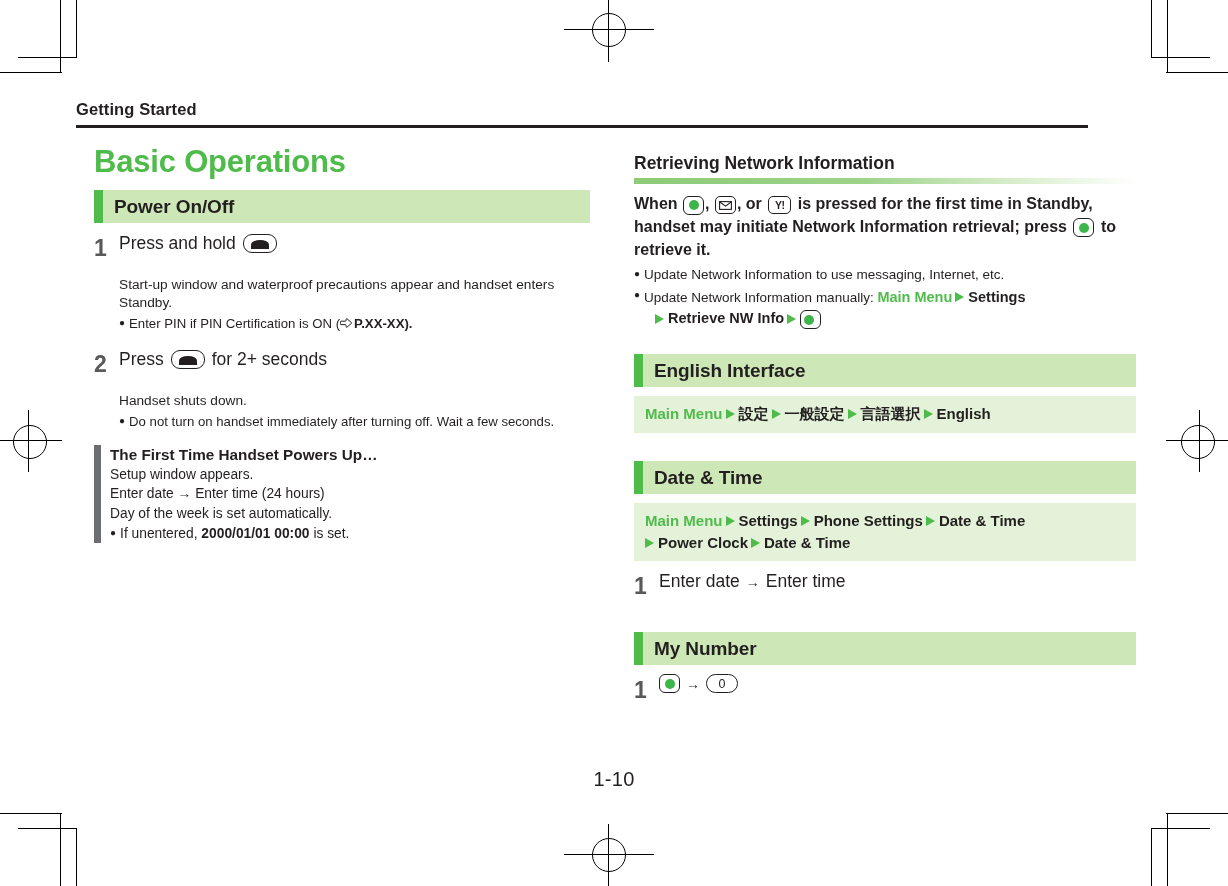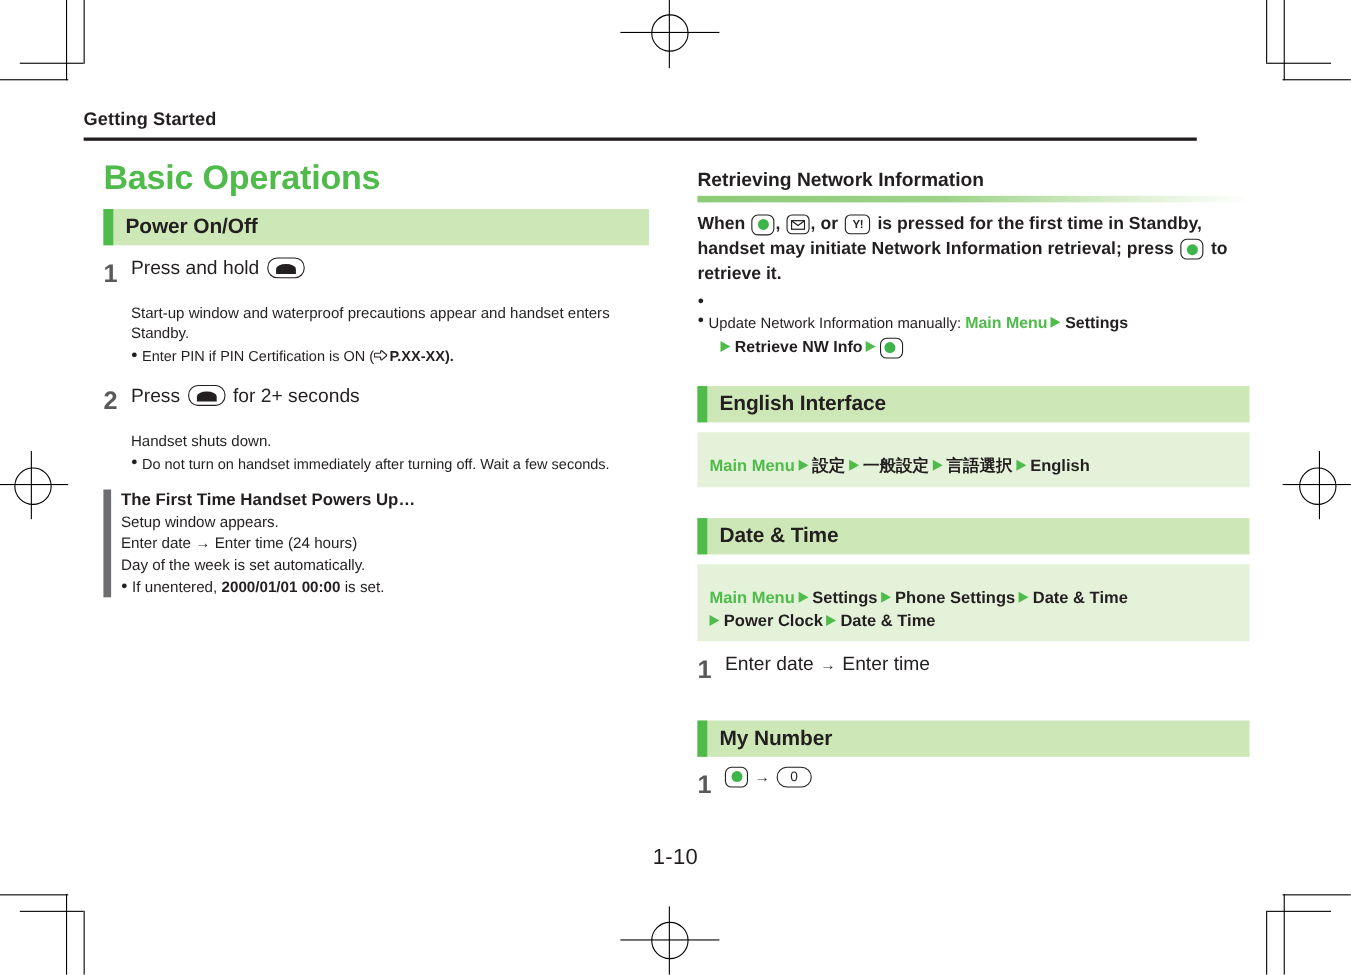--- a/index.html
+++ b/index.html
@@ -115,21 +115,21 @@
   .note-box .nbody{padding-left:9px;flex:1;}
   .note-box .ntitle{
     font-size:15.3px;font-weight:bold;color:#231f20;line-height:1.3;
   }
   .note-box .nline{
     font-size:13.8px;color:#231f20;line-height:1.42;
   }
 
   
   .path-band{
-    background:#E3F2D8;padding:20px 11px 8px 11px;
+    background:#E3F2D8;padding:7px 11px 8px 11px;
     font-size:15px;font-weight:bold;line-height:1.42;
     color:#231f20;margin-bottom:4px;
   }
   .path-band .mm{color:#4FBB4B;}
   .tri{
     display:inline-block;width:0;height:0;
     border-left:9px solid #4FBB4B;
     border-top:5.5px solid transparent;
     border-bottom:5.5px solid transparent;
     vertical-align:middle;margin:0 4px 2px 3px;
@@ -296,20 +296,21 @@
           </span>
         <span>is pressed for the first time in Standby, handset may initiate Network Information retrieval; press</span>
         <span class="key key-center" style="margin:0 2px;">
             <span class="dot"></span>
           </span>
         <span>to retrieve it.</span>
       </div>
 
       <div class="bullet-line" style="font-size:13.5px;margin-top:5px;">
         <span class="dot">●</span>
+        <span>Update Network Information to use messaging, Internet, etc.</span>
       </div>
 
       <div class="bullet-line" style="font-size:13.5px;margin-top:2px;">
         <span class="dot">●</span>
         <span style="line-height:1.5;">
           <span>Update Network Information manually: </span><span style="color:#4FBB4B;font-weight:bold;font-size:14.5px;">Main Menu</span><span class="tri"></span><span class="b" style="font-size:14.5px;">Settings</span><br>
           <span style="display:inline-block;width:8px;"></span><span class="tri"></span><span class="b" style="font-size:14.5px;">Retrieve NW Info</span><span class="tri"></span><span class="key key-center">
               <span class="dot"></span>
             </span>
         </span>

